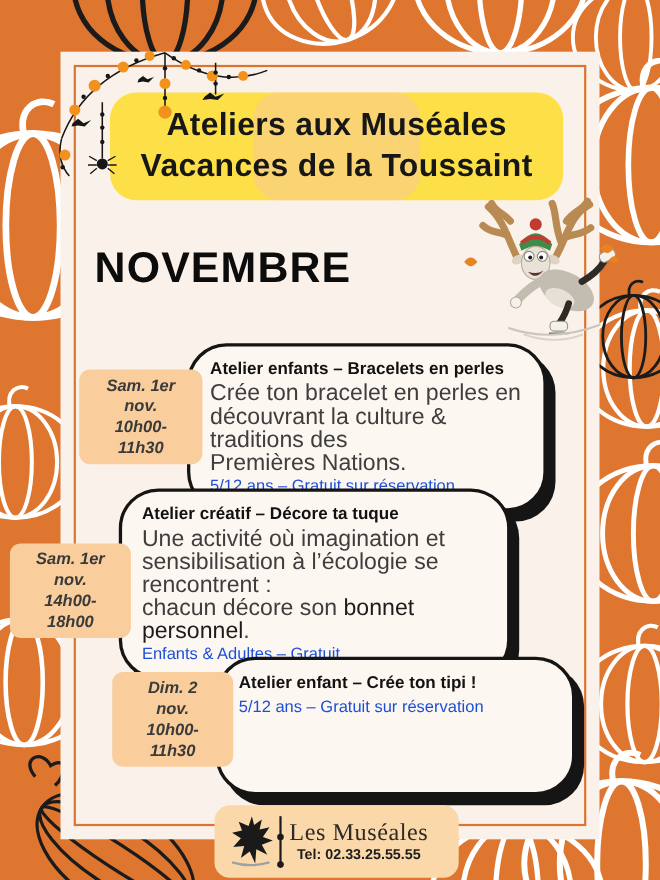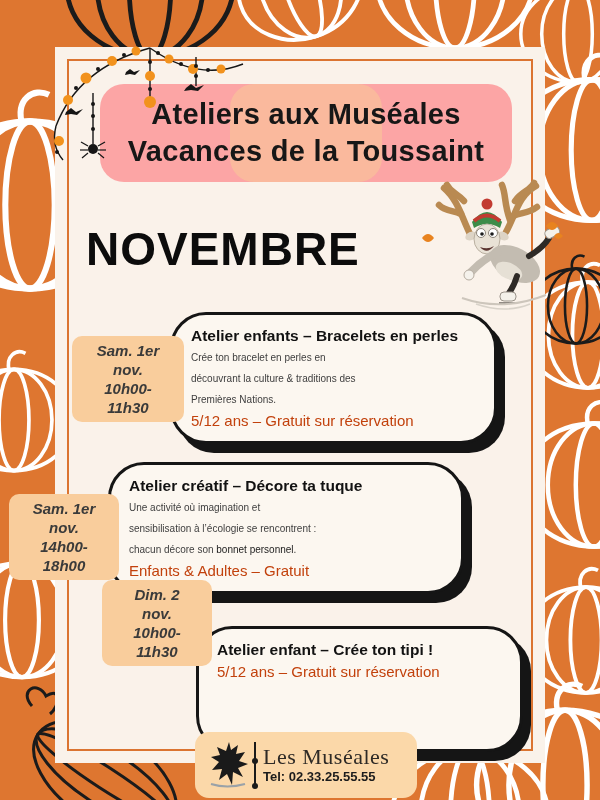--- a/index.html
+++ b/index.html
@@ -14,68 +14,68 @@
     position:absolute;left:55px;top:47px;width:490px;height:716px;
     background:#FAF2EA;z-index:1;
   }
   .inner-border{
     position:absolute;left:12px;top:12px;right:12px;bottom:12px;
     border:2px solid #DB7431;pointer-events:none;
   }
   
   .title-box{
     position:absolute;left:100px;top:84px;width:412px;height:98px;
-    background:#fca5a5;border-radius:24px;z-index:2;
+    background:#fde047;border-radius:24px;z-index:2;
     display:flex;flex-direction:column;justify-content:center;align-items:center;
   }
   .title-box .tint{
     position:absolute;left:130px;top:0;width:152px;height:98px;
     background:#F7CB97;opacity:.55;border-radius:24px;
   }
   .title-line{
     position:relative;font-size:29px;font-weight:bold;color:#171717;
     line-height:37px;letter-spacing:.3px;white-space:nowrap;
   }
   
   .month{
     position:absolute;left:86px;top:222px;z-index:2;
-    font-size:46px;font-weight:bold;letter-spacing:1px;color:#0c0c0c;
+    font-size:39px;font-weight:bold;letter-spacing:1px;color:#0c0c0c;
   }
   
   .garland{position:absolute;left:38px;top:36px;z-index:3;}
   .reindeer{position:absolute;left:416px;top:176px;z-index:2;}
   
   .bubble{
     position:absolute;z-index:2;background:#FCF7F0;
     border:3px solid #151515;border-radius:36px;
     box-shadow:8px 9px 0 #151515;
     padding:10px 14px 10px 18px;box-sizing:border-box;
   }
   .bubble .ev-title{font-size:15.5px;font-weight:bold;color:#121212;line-height:22px;white-space:nowrap;}
-  .bubble .ev-body{font-size:10px;color:#3e3e3e;line-height:21px;white-space:pre-line;}
-  .bubble .ev-foot{font-size:15px;color:#c2410c;line-height:21px;}
+  .bubble .ev-body{font-size:21px;color:#3e3e3e;line-height:21px;white-space:pre-line;}
+  .bubble .ev-foot{font-size:15px;color:#1d4ed8;line-height:21px;}
   .ev-bold{font-weight:normal;color:#1c1c1c;}
   .b1{left:170px;top:312px;width:327px;min-height:128px;}
-  .b2{left:108px;top:462px;width:356px;min-height:131px;}
-  .b3{left:196px;top:626px;width:327px;min-height:126px;}
+  .b2{left:108px;top:444px;width:356px;min-height:131px;}
+  .b3{left:196px;top:597px;width:327px;min-height:126px;}
   
   .badge{
     position:absolute;z-index:4;background:#F9CD9C;border-radius:10px;
     padding:5px 21px;text-align:center;
     font-style:italic;font-weight:bold;font-size:15px;line-height:19px;color:#3a3a3a;
     box-sizing:border-box;
   }
   .g1{left:72px;top:336px;width:112px;}
   .g2{left:9px;top:494px;width:110px;}
-  .g3{left:102px;top:580px;width:110px;}
+  .g3{left:102px;top:611px;width:110px;}
   
   .footer-plate{
     position:absolute;left:195px;top:732px;width:222px;height:66px;z-index:3;
     background:#FBD8A9;border-radius:14px;
-    display:flex;align-items:center;padding:4px 8px 4px 12px;box-sizing:border-box;
+    display:flex;align-items:center;padding:4px 8px 4px 12px;box-sizing:border-box;text-align:center;
   }
   .logo-divider{width:2px;height:46px;background:#1a1a1a;margin:0 7px 0 3px;position:relative;}
   .logo-divider:before,.logo-divider:after{
     content:"";position:absolute;left:-2px;width:6px;height:6px;border-radius:50%;background:#1a1a1a;
   }
   .logo-divider:before{top:16px;}
   .logo-divider:after{bottom:-1px;}
   .org-col{display:flex;flex-direction:column;}
   .org-name{font-family:"Liberation Serif", serif;font-size:22px;color:#2e2a26;line-height:23px;letter-spacing:.5px;}
   .org-addr{font-size:9.5px;color:#6f6150;line-height:13px;}

